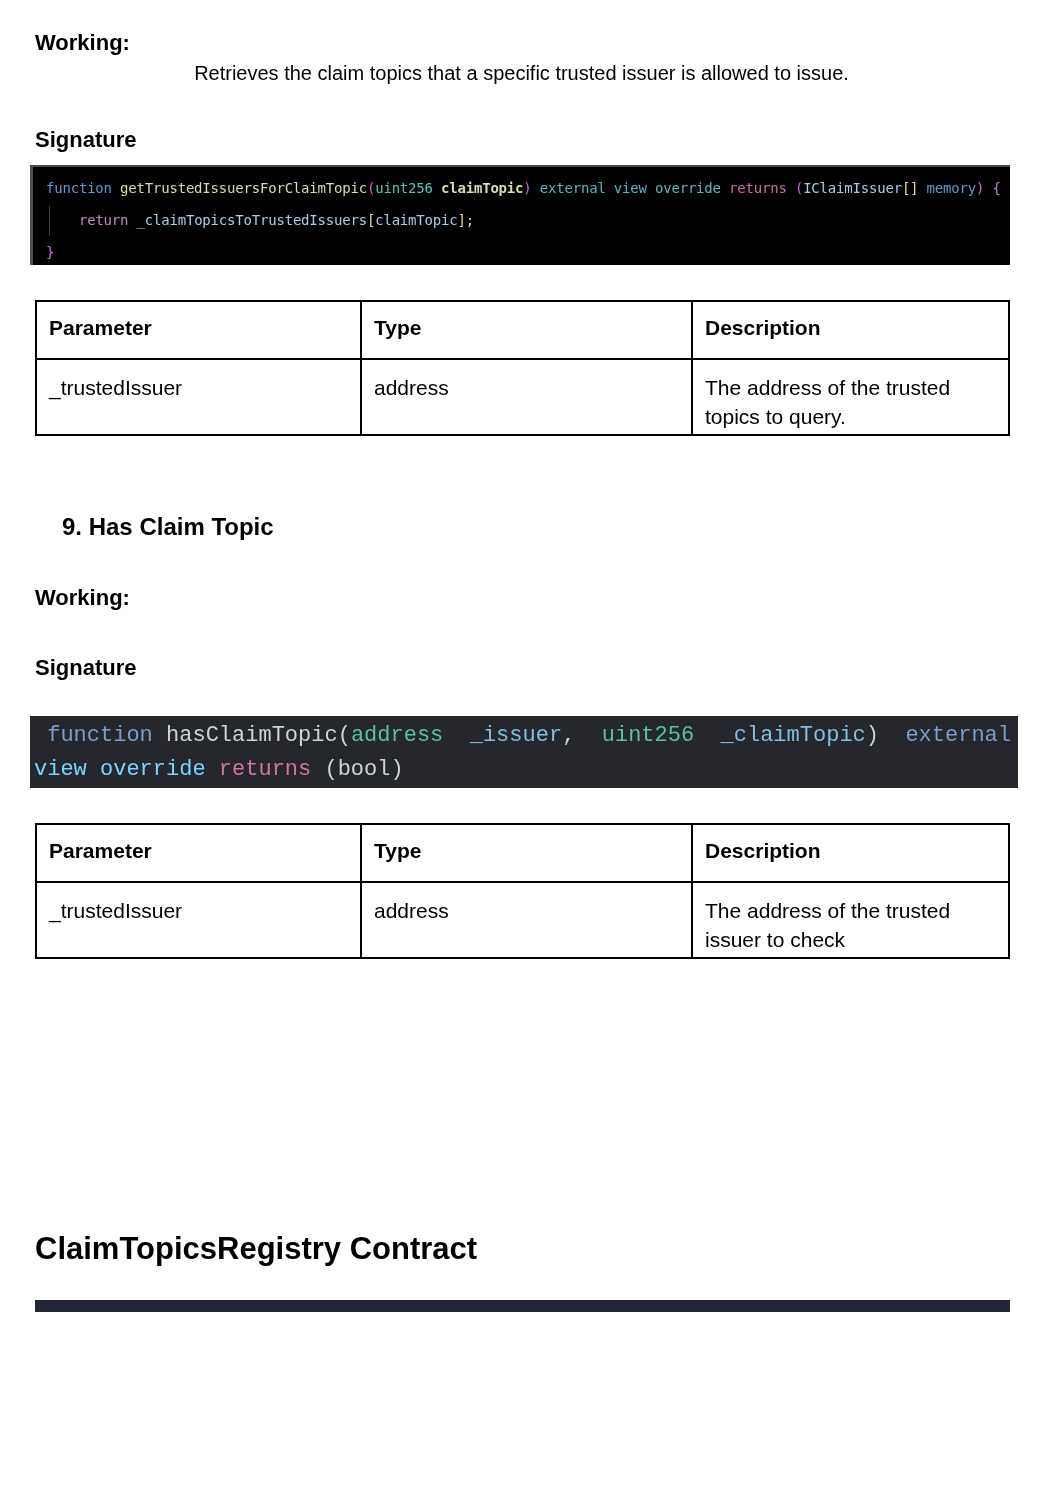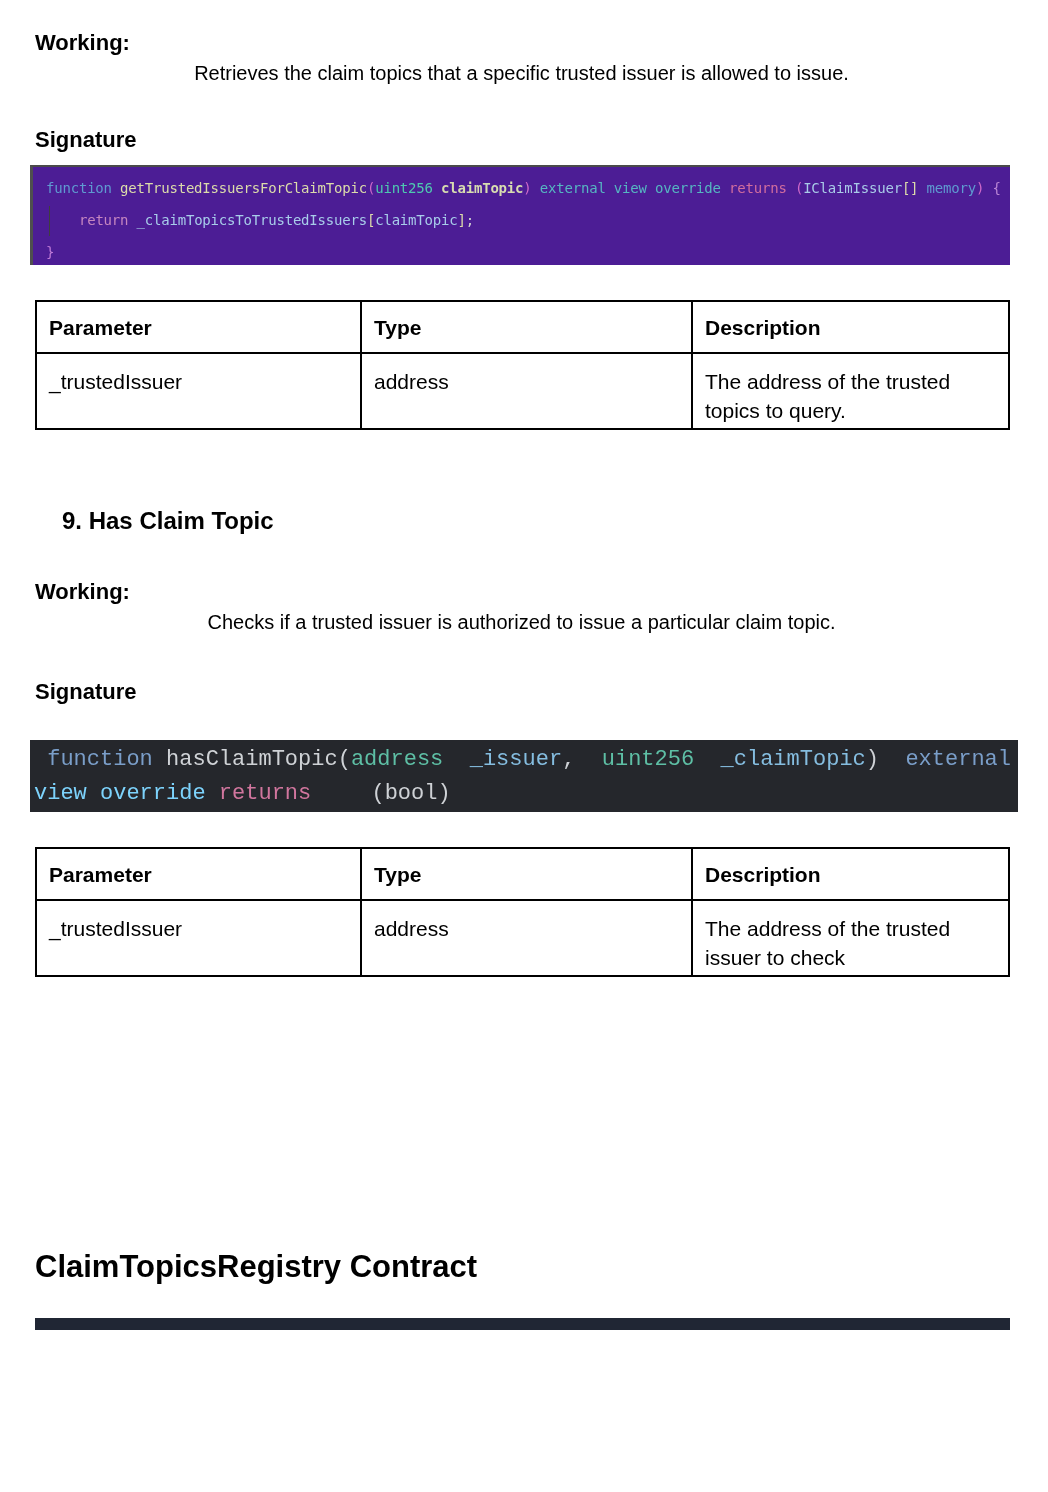--- a/index.html
+++ b/index.html
@@ -37,21 +37,21 @@
     width:973px;
     border-collapse:collapse;
     table-layout:fixed;
   }
   table.params th, table.params td {
     border:2px solid #000;
     text-align:left; vertical-align:top;
     font-size:21px; line-height:29px;
     padding:10px 12px;
   }
-  table.params th { font-weight:bold; padding-top:11px; padding-bottom:10px;border-radius:24px; }
+  table.params th { font-weight:bold; padding-top:11px; padding-bottom:16px;border-radius:24px; }
   table.params td { padding-top:13px; padding-bottom:3px; }
   col.c1 { width:325px; } col.c2 { width:331px; } col.c3 { width:317px; }
   .t2 { margin-top:70px; }
   .t2 td { padding-bottom:24px; }
 
   .h-topic { margin-top:74px; padding-left:27px; font-size:24px; font-weight:bold; line-height:34px; }
   .h-working2 { margin-top:39px; font-size:22px; font-weight:bold; line-height:30px; }
   .h-sig2 { margin-top:40px; font-size:22px; font-weight:bold; line-height:30px; }
 
   
@@ -71,21 +71,21 @@
 <body>
 
 <div class="page">
   <div class="content">
 
     <div class="h-working">Working:</div>
     <div class="p-body">Retrieves the claim topics that a specific trusted issuer is allowed to issue.</div>
 
     <div class="h-sig1">Signature</div>
 
-    <div class="code1" style="background: #4c1d95;">
+    <div class="code1" style="background: #000000;">
       <div class="indent-guide"></div>
     <div class="code-line"><span style="color: rgb(95, 154, 209);">function </span><span style="color: rgb(220, 220, 170);">getTrustedIssuersForClaimTopic</span><span style="color: rgb(207, 104, 201);">(</span><span style="color: rgb(78, 201, 176);">uint256 </span><span style="color: rgb(216, 221, 176); font-weight: bold;">claimTopic</span><span style="color: rgb(207, 104, 201);">)</span><span style="color: rgb(86, 182, 194);"> external view override </span><span style="color: rgb(209, 109, 158);">returns</span><span style="color: rgb(212, 212, 212);"> </span><span style="color: rgb(207, 104, 201);">(</span><span style="color: rgb(169, 203, 232);">IClaimIssuer</span><span style="color: rgb(220, 220, 170);">[]</span><span style="color: rgb(95, 154, 209);"> memory</span><span style="color: rgb(207, 104, 201);">)</span><span style="color: rgb(185, 133, 213);"> {</span></div>
         <div class="code-line"><span style="color: rgb(212, 212, 212);">    </span><span style="color: rgb(197, 134, 192);">return</span><span style="color: rgb(212, 212, 212);"> </span><span style="color: rgb(168, 205, 234);">_claimTopicsToTrustedIssuers</span><span style="color: rgb(220, 220, 170);">[</span><span style="color: rgb(168, 205, 234);">claimTopic</span><span style="color: rgb(220, 220, 170);">]</span><span style="color: rgb(212, 212, 212);">;</span></div>
         <div class="code-line"><span style="color: rgb(192, 123, 216);">}</span></div>
       </div>
 
     <table class="params t1">
       <colgroup>
           <col class="c1">
           <col class="c2">
@@ -103,27 +103,26 @@
             <td>_trustedIssuer</td>
             <td>address</td>
             <td>The address of the trusted topics to query.</td>
           </tr>
         </tbody>
     </table>
 
     <div class="h-topic">9. Has Claim Topic</div>
 
     <div class="h-working2">Working:</div>
-    <div class="p-body">Checks if a trusted issuer is authorized to issue a particular claim topic.</div>
 
     <div class="h-sig2">Signature</div>
 
     <div class="code2" style="background: rgb(37, 39, 44);">
         <div class="code-line"><span style="color: rgb(122, 158, 201);"> function</span><span style="color: rgb(207, 210, 214);"> </span><span style="color: rgb(207, 210, 214);">hasClaimTopic</span><span style="color: rgb(207, 210, 214);">(</span><span style="color: rgb(94, 191, 165);">address</span><span style="color: rgb(207, 210, 214);">  </span><span style="color: rgb(133, 189, 224);">_issuer</span><span style="color: rgb(207, 210, 214);">,</span><span style="color: rgb(207, 210, 214);">  </span><span style="color: rgb(94, 191, 165);">uint256</span><span style="color: rgb(207, 210, 214);">  </span><span style="color: rgb(133, 189, 224);">_claimTopic</span><span style="color: rgb(207, 210, 214);">)</span><span style="color: rgb(207, 210, 214);">  </span><span style="color: rgb(122, 158, 201);">external</span></div>
-        <div class="code-line"><span style="color: #7dd3fc;">view override </span><span style="color: rgb(209, 118, 158);">returns</span><span style="color: rgb(207, 210, 214);"> </span><span style="color: rgb(207, 210, 214); margin-left: 47px;">(bool)</span></div>
+        <div class="code-line"><span style="color: #7dd3fc;">view override </span><span style="color: rgb(209, 118, 158);">returns</span><span style="color: rgb(207, 210, 214);"> </span><span style="color: rgb(207, 210, 214);">(bool)</span></div>
       </div>
 
     <table class="params t2">
       <colgroup>
           <col class="c1">
           <col class="c2">
           <col class="c3">
         </colgroup>
       <thead>
           <tr>

